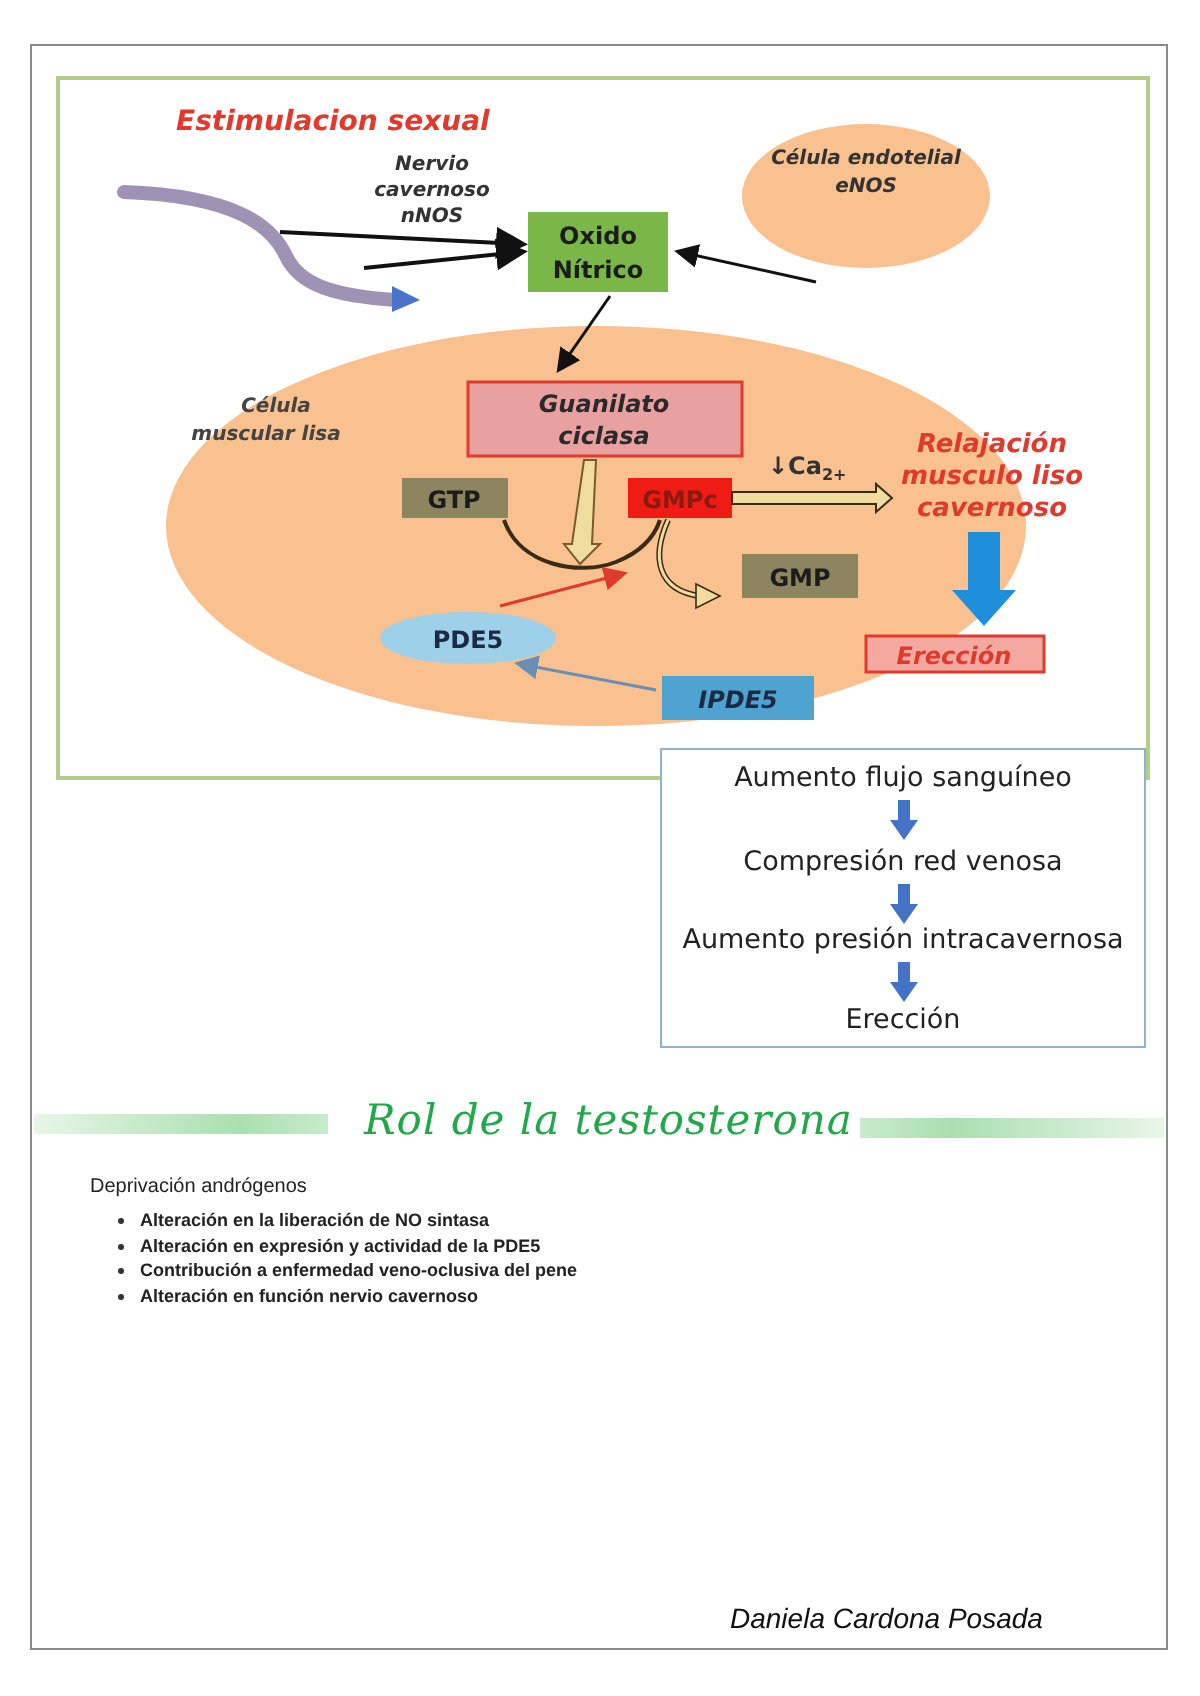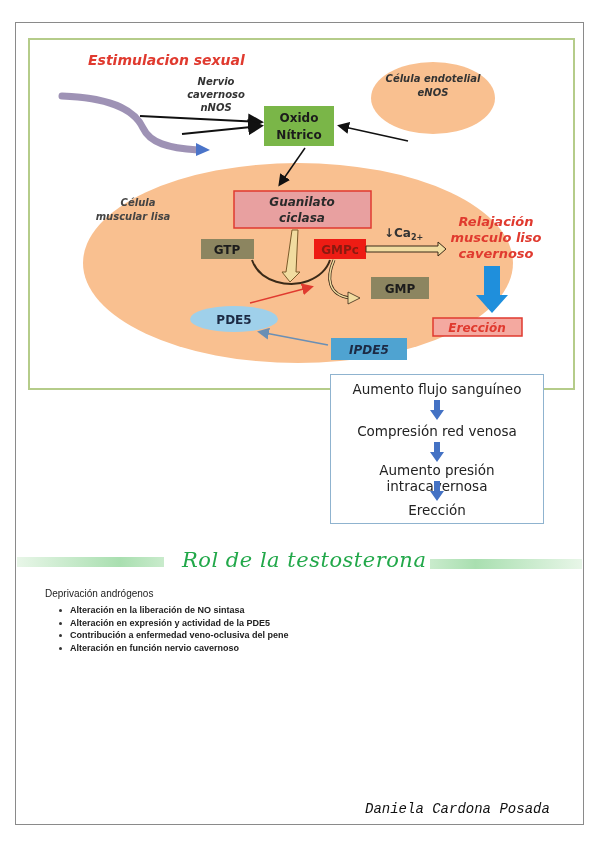--- a/index.html
+++ b/index.html
@@ -1,31 +1,31 @@
 <!DOCTYPE html>
 <html><head>
 <meta charset="utf-8">
 <style>
   html,body{margin:0;padding:0;background:#fff;}
   body{width:600px;height:848px;position:relative;overflow:hidden;font-family:"Liberation Sans",sans-serif;}
   .page{position:absolute;left:15px;top:22px;width:569px;height:803px;border:1px solid #8a8a8a;box-sizing:border-box;background:#fff;}
   .figure{position:absolute;left:28px;top:38px;width:547px;height:352px;border:2px solid #b5cc8a;box-sizing:border-box;background:#fff;}
   svg text{font-family:"DejaVu Sans",sans-serif;}
-  .flowbox{position:absolute;left:330px;top:374px;width:214px;height:150px;border:1.5px solid #8fb3cf;background:#fff;box-sizing:border-box;text-align:center;font-family:"DejaVu Sans",sans-serif;font-size:13.5px;color:#222;}
+  .flowbox{position:absolute;left:330px;top:374px;width:243px;height:150px;border:1.5px solid #8fb3cf;background:#fff;box-sizing:border-box;text-align:center;font-family:"DejaVu Sans",sans-serif;font-size:13.5px;color:#222;}
   .flowbox .step{position:absolute;left:0;width:100%;}
   .flowbox .arr{position:absolute;left:50%;margin-left:-7px;width:14px;height:20px;}
   .heading-row{position:absolute;left:17px;top:548px;width:587px;height:30px;}
   .bar-left{position:absolute;left:0;top:9px;width:147px;height:10px;background:linear-gradient(90deg,#e8f6e8,#a9dfb0 70%,#c9ebcc);}
   .bar-right{position:absolute;left:413px;top:11px;width:152px;height:10px;background:linear-gradient(90deg,#c9ebcc,#a9dfb0 30%,#e8f6e8);}
   .heading{position:absolute;left:165px;top:0;font-family:"DejaVu Serif",serif;font-style:italic;font-size:21px;color:#22a84a;letter-spacing:0.5px;}
   .deprivation{position:absolute;left:45px;top:588px;font-size:10px;color:#222;}
   .bullets{position:absolute;left:58px;top:604px;margin:0;padding:0;list-style:none;font-size:9px;color:#222;font-weight:bold;}
   .bullets li{position:relative;padding-left:12px;line-height:12.5px;}
   .bullets li::before{content:"";position:absolute;left:1px;top:5px;width:3px;height:3px;border-radius:50%;background:#333;}
-  .signature{position:absolute;left:365px;top:801px;font-family:Liberation Mono, monospace;font-style:italic;font-size:14px;color:#111;}
+  .signature{position:absolute;left:365px;top:801px;font-family:Liberation Sans, sans-serif;font-style:italic;font-size:14px;color:#111;}
 </style>
 </head>
 <body>
 
 <div class="page"></div>
 
 <div class="figure">
   <svg width="547" height="352" viewBox="0 0 547 352" style="position:absolute;left:-2px;top:-2px;">
     <defs>
       <marker id="ah" markerWidth="8" markerHeight="8" refX="6" refY="4" orient="auto">

